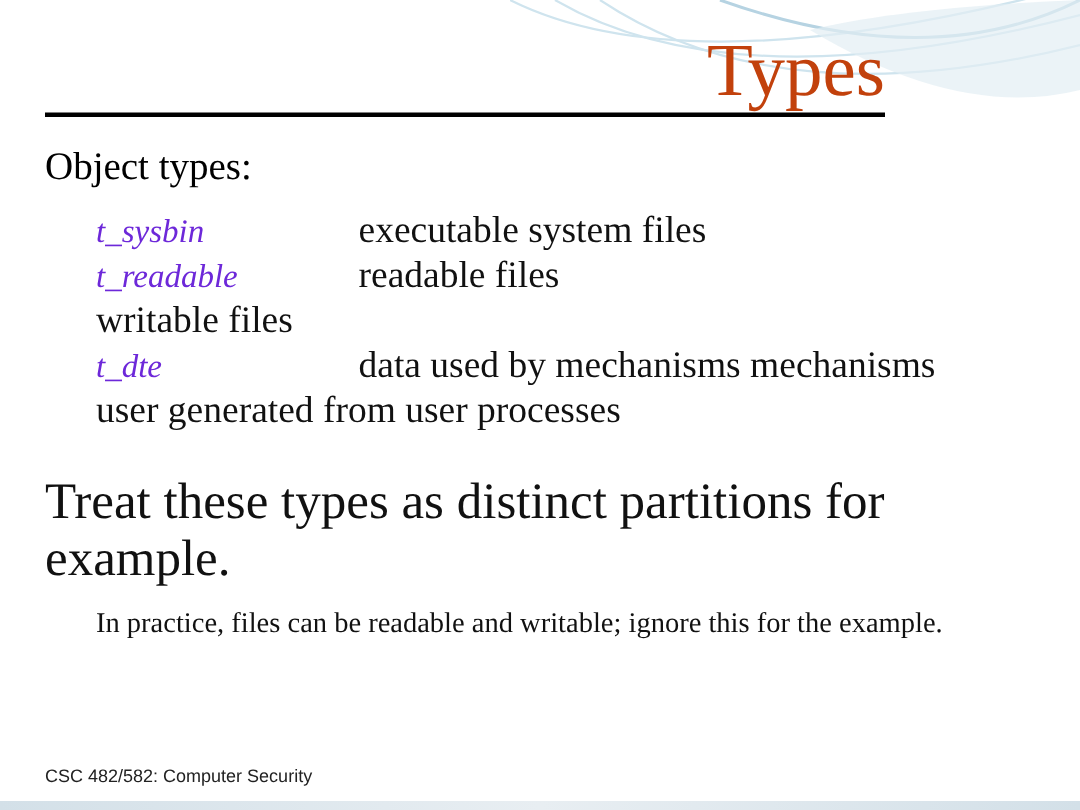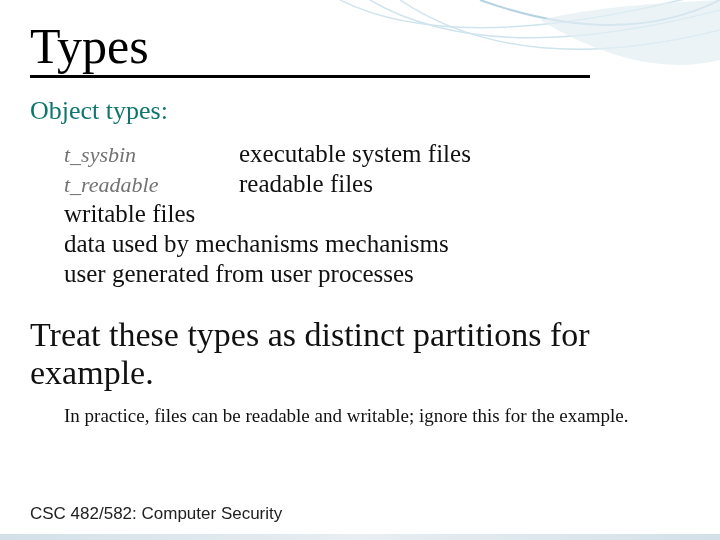--- a/index.html
+++ b/index.html
@@ -17,47 +17,48 @@
     z-index: 0;
   }
   .slide {
     position: relative;
     z-index: 1;
     padding: 20px 40px 0 30px;
     height: 100%;
   }
   .title {
     font-size: 50px;
-    color: #000000;
+    color: #c2410c;
     font-weight: 400;
     border-bottom: 3px solid #000;
     display: block;
     width: 560px;
     padding-bottom: 2px;
     margin-bottom: 18px;
     line-height: 1.05;
+    text-align: right;
   }
   .subtitle {
     font-size: 26px;
-    color: #0f766e;
+    color: #000000;
     margin-bottom: 14px;
   }
   .types-table {
     margin-left: 34px;
     margin-bottom: 28px;
   }
   .row {
     display: flex;
     align-items: baseline;
     margin-bottom: 2px;
   }
   .type-name {
     font-style: italic;
     font-size: 22px;
-    color: #737373;
+    color: #6d28d9;
     width: 175px;
     flex-shrink: 0;
   }
   .type-desc {
     font-size: 25px;
     color: #111;
   }
   .treat {
     font-size: 34px;
     color: #111;
@@ -68,21 +69,21 @@
     color: #111;
     margin-left: 34px;
     padding-right: 30px;
     line-height: 1.25;
   }
   .footer {
     position: absolute;
     bottom: 16px;
     left: 30px;
     font-family: Arial, Helvetica, sans-serif;
-    font-size: 17px;
+    font-size: 12px;
     color: #222;
   }
   .bottom-strip {
     position: absolute;
     bottom: 0; left: 0; right: 0;
     height: 6px;
     background: linear-gradient(to right, #d3e0e8 0%, #e8eef2 50%, #d3e0e8 100%);
   }
 </style>
 </head>
@@ -107,20 +108,21 @@
       <span class="type-desc">executable system files</span>
     </div>
     <div class="row">
       <span class="type-name">t_readable</span>
       <span class="type-desc">readable files</span>
     </div>
     <div class="row">
       <span class="type-desc">writable files</span>
     </div>
     <div class="row">
+      <span class="type-name">t_dte</span>
       <span class="type-desc">data used by mechanisms mechanisms</span>
     </div>
     <div class="row">
       <span class="type-desc">user generated from user processes</span>
     </div>
   </div>
 
   <div class="treat">Treat these types as distinct partitions for example.</div>
   <div class="practice">In practice, files can be readable and writable; ignore this for the example.</div>
 

